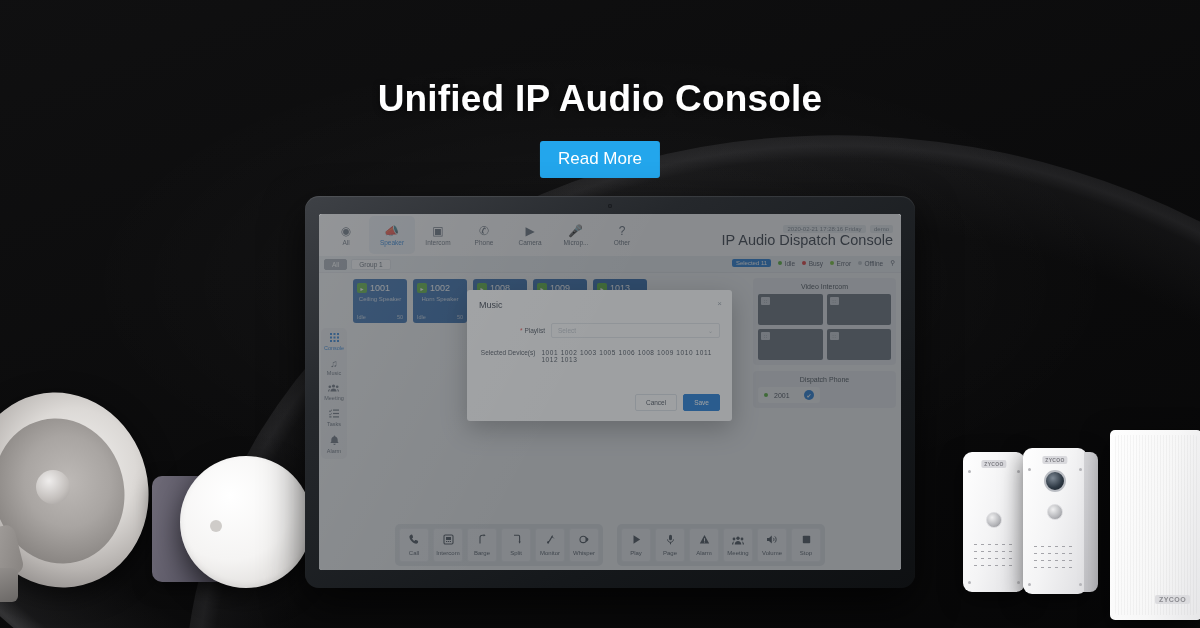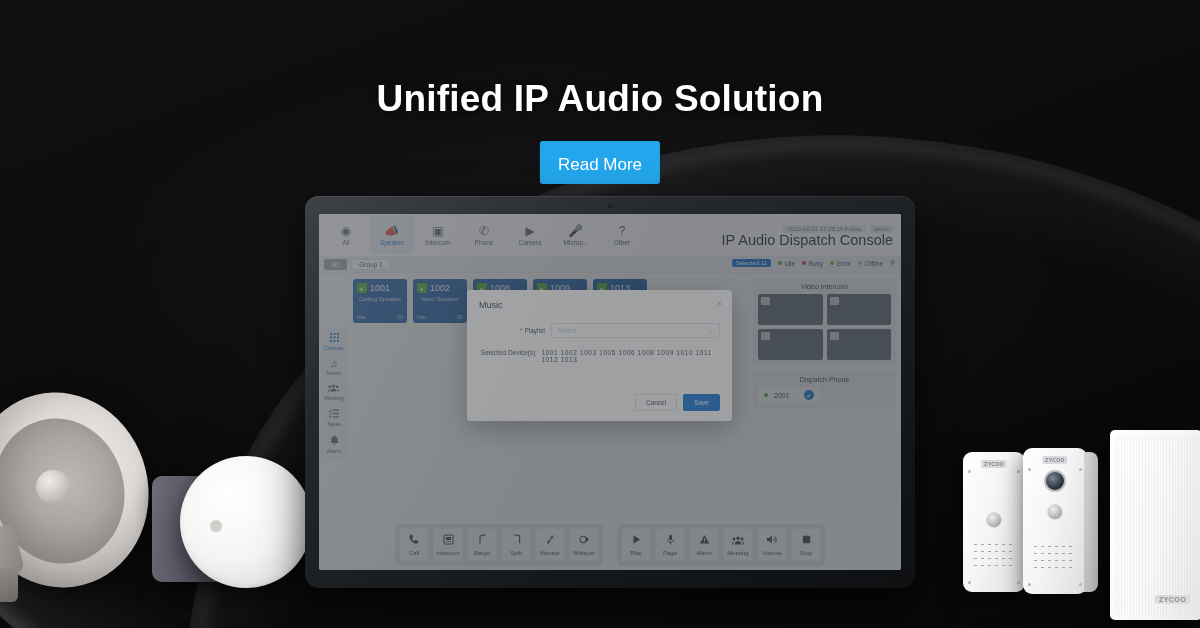--- a/index.html
+++ b/index.html
@@ -38,21 +38,21 @@
 
   
   .hero-title {
     position: absolute; top: 78px; left: 0; width: 1200px; text-align: center;
     font-size: 37px; font-weight: bold; color: #ffffff; letter-spacing: .2px;
     text-shadow: 0 1px 6px rgba(0,0,0,.6);
   }
   .hero-btn {
     position: absolute; top: 141px; left: 50%; transform: translateX(-50%);
     background: #23a6ec; color: #fff; border: none; border-radius: 3px;
-    font-size: 17px; padding: 14px 18px 9px; cursor: pointer;
+    font-size: 17px; padding: 8px 18px 9px; cursor: pointer;
     font-family: "Liberation Sans", sans-serif;
   }
 
   
   .prod { position: absolute; }
   
   .horn-wrap { left: -30px; top: 392px; width: 210px; height: 230px; }
   .horn-cone {
     position: absolute; left: 0; top: 0; width: 178px; height: 196px; border-radius: 50%;
     background: radial-gradient(ellipse at 62% 42%, #f2f1ef 0%, #dcd9d6 38%, #b8b4b1 62%, #8e8a88 82%, #6d6a68 100%);
@@ -306,21 +306,21 @@
   <div class="screw" style="right:5px;top:20px"></div>
   <div class="screw" style="left:5px;bottom:8px"></div>
   <div class="screw" style="right:5px;bottom:8px"></div>
 </div>
 <div class="panel-side"></div>
 
 <div class="wall-spk">
   <div class="logo2">ZYCOO</div>
 </div>
 
-<div class="hero-title">Unified IP Audio Solution</div>
+<div class="hero-title">Unified IP Audio Console</div>
 <button class="hero-btn">Read More</button>
 
 <div class="tablet">
   <div class="tablet-cam"></div>
   <div class="screen">
 
     <div class="app">
 
       <div class="topbar">
         <div class="navtab">

